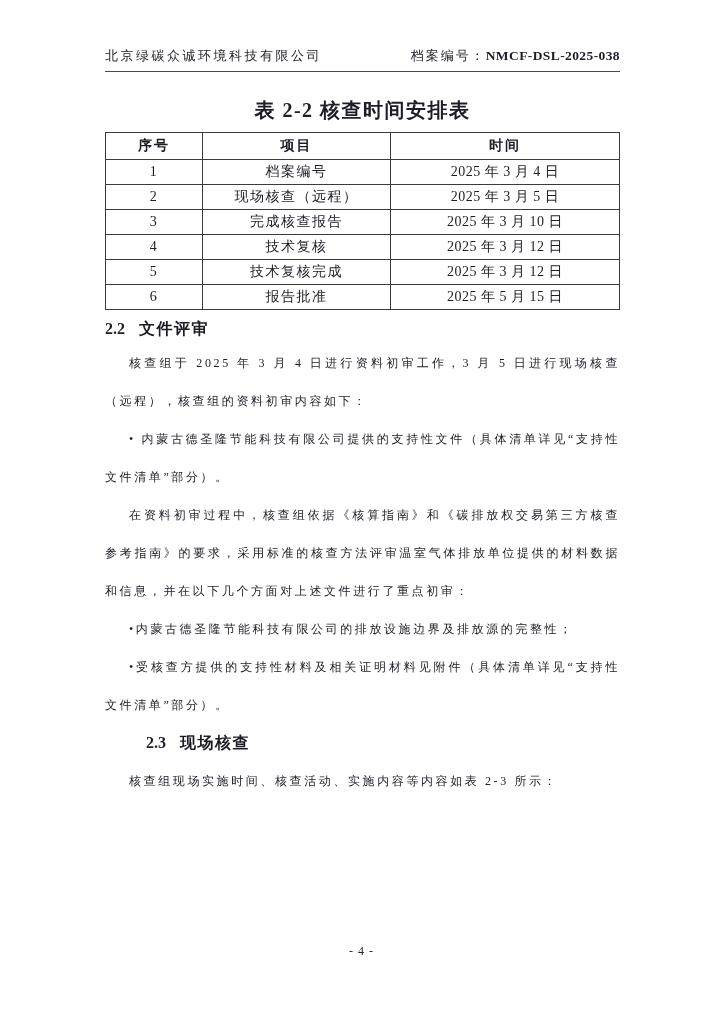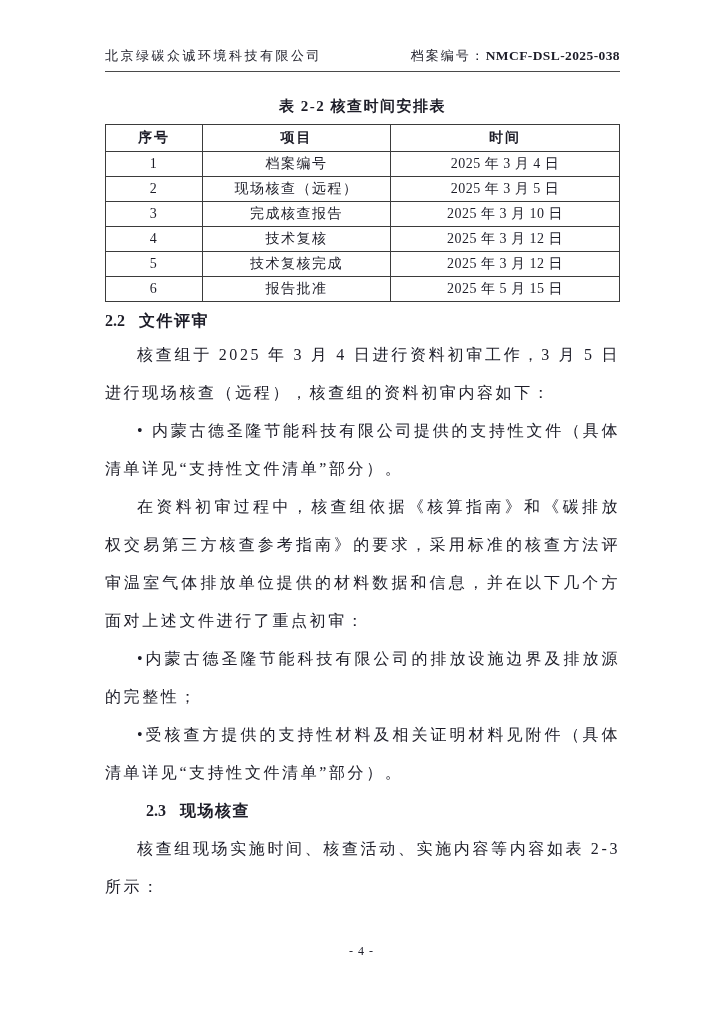--- a/index.html
+++ b/index.html
@@ -34,21 +34,21 @@
   .archive-label { letter-spacing: 2px; margin-top: 36px; }
   .archive-no {
     font-weight: bold;
     font-size: 13.5px;
     letter-spacing: 0.4px;
   }
   
   .table-title {
     text-align: center;
     font-weight: bold;
-    font-size: 15px;
+    font-size: 20px;
     letter-spacing: 1.5px;
     margin-top: 25px;
   }
   table.schedule-table {
     width: 100%;
     border-collapse: collapse;
     table-layout: fixed;
     margin-top: 8px;
   }
   .schedule-table th, .schedule-table td {
@@ -77,21 +77,21 @@
     letter-spacing: 1.5px;
   }
   .sec-heading .sec-num { margin-right: 14px; letter-spacing: 0; }
   .sec-heading.indented {
     margin-top: 0;
     padding-left: 41px;
     line-height: 38px;
   }
   .body-para {
     margin: 0;
-    font-size: 16px;
+    font-size: 12px;
     line-height: 38px;
     letter-spacing: 2.6px;
     text-align: justify;
     text-justify: inter-character;
     text-indent: 2em;
   }
   
   .page-footer {
     position: absolute;
     left: 0;

